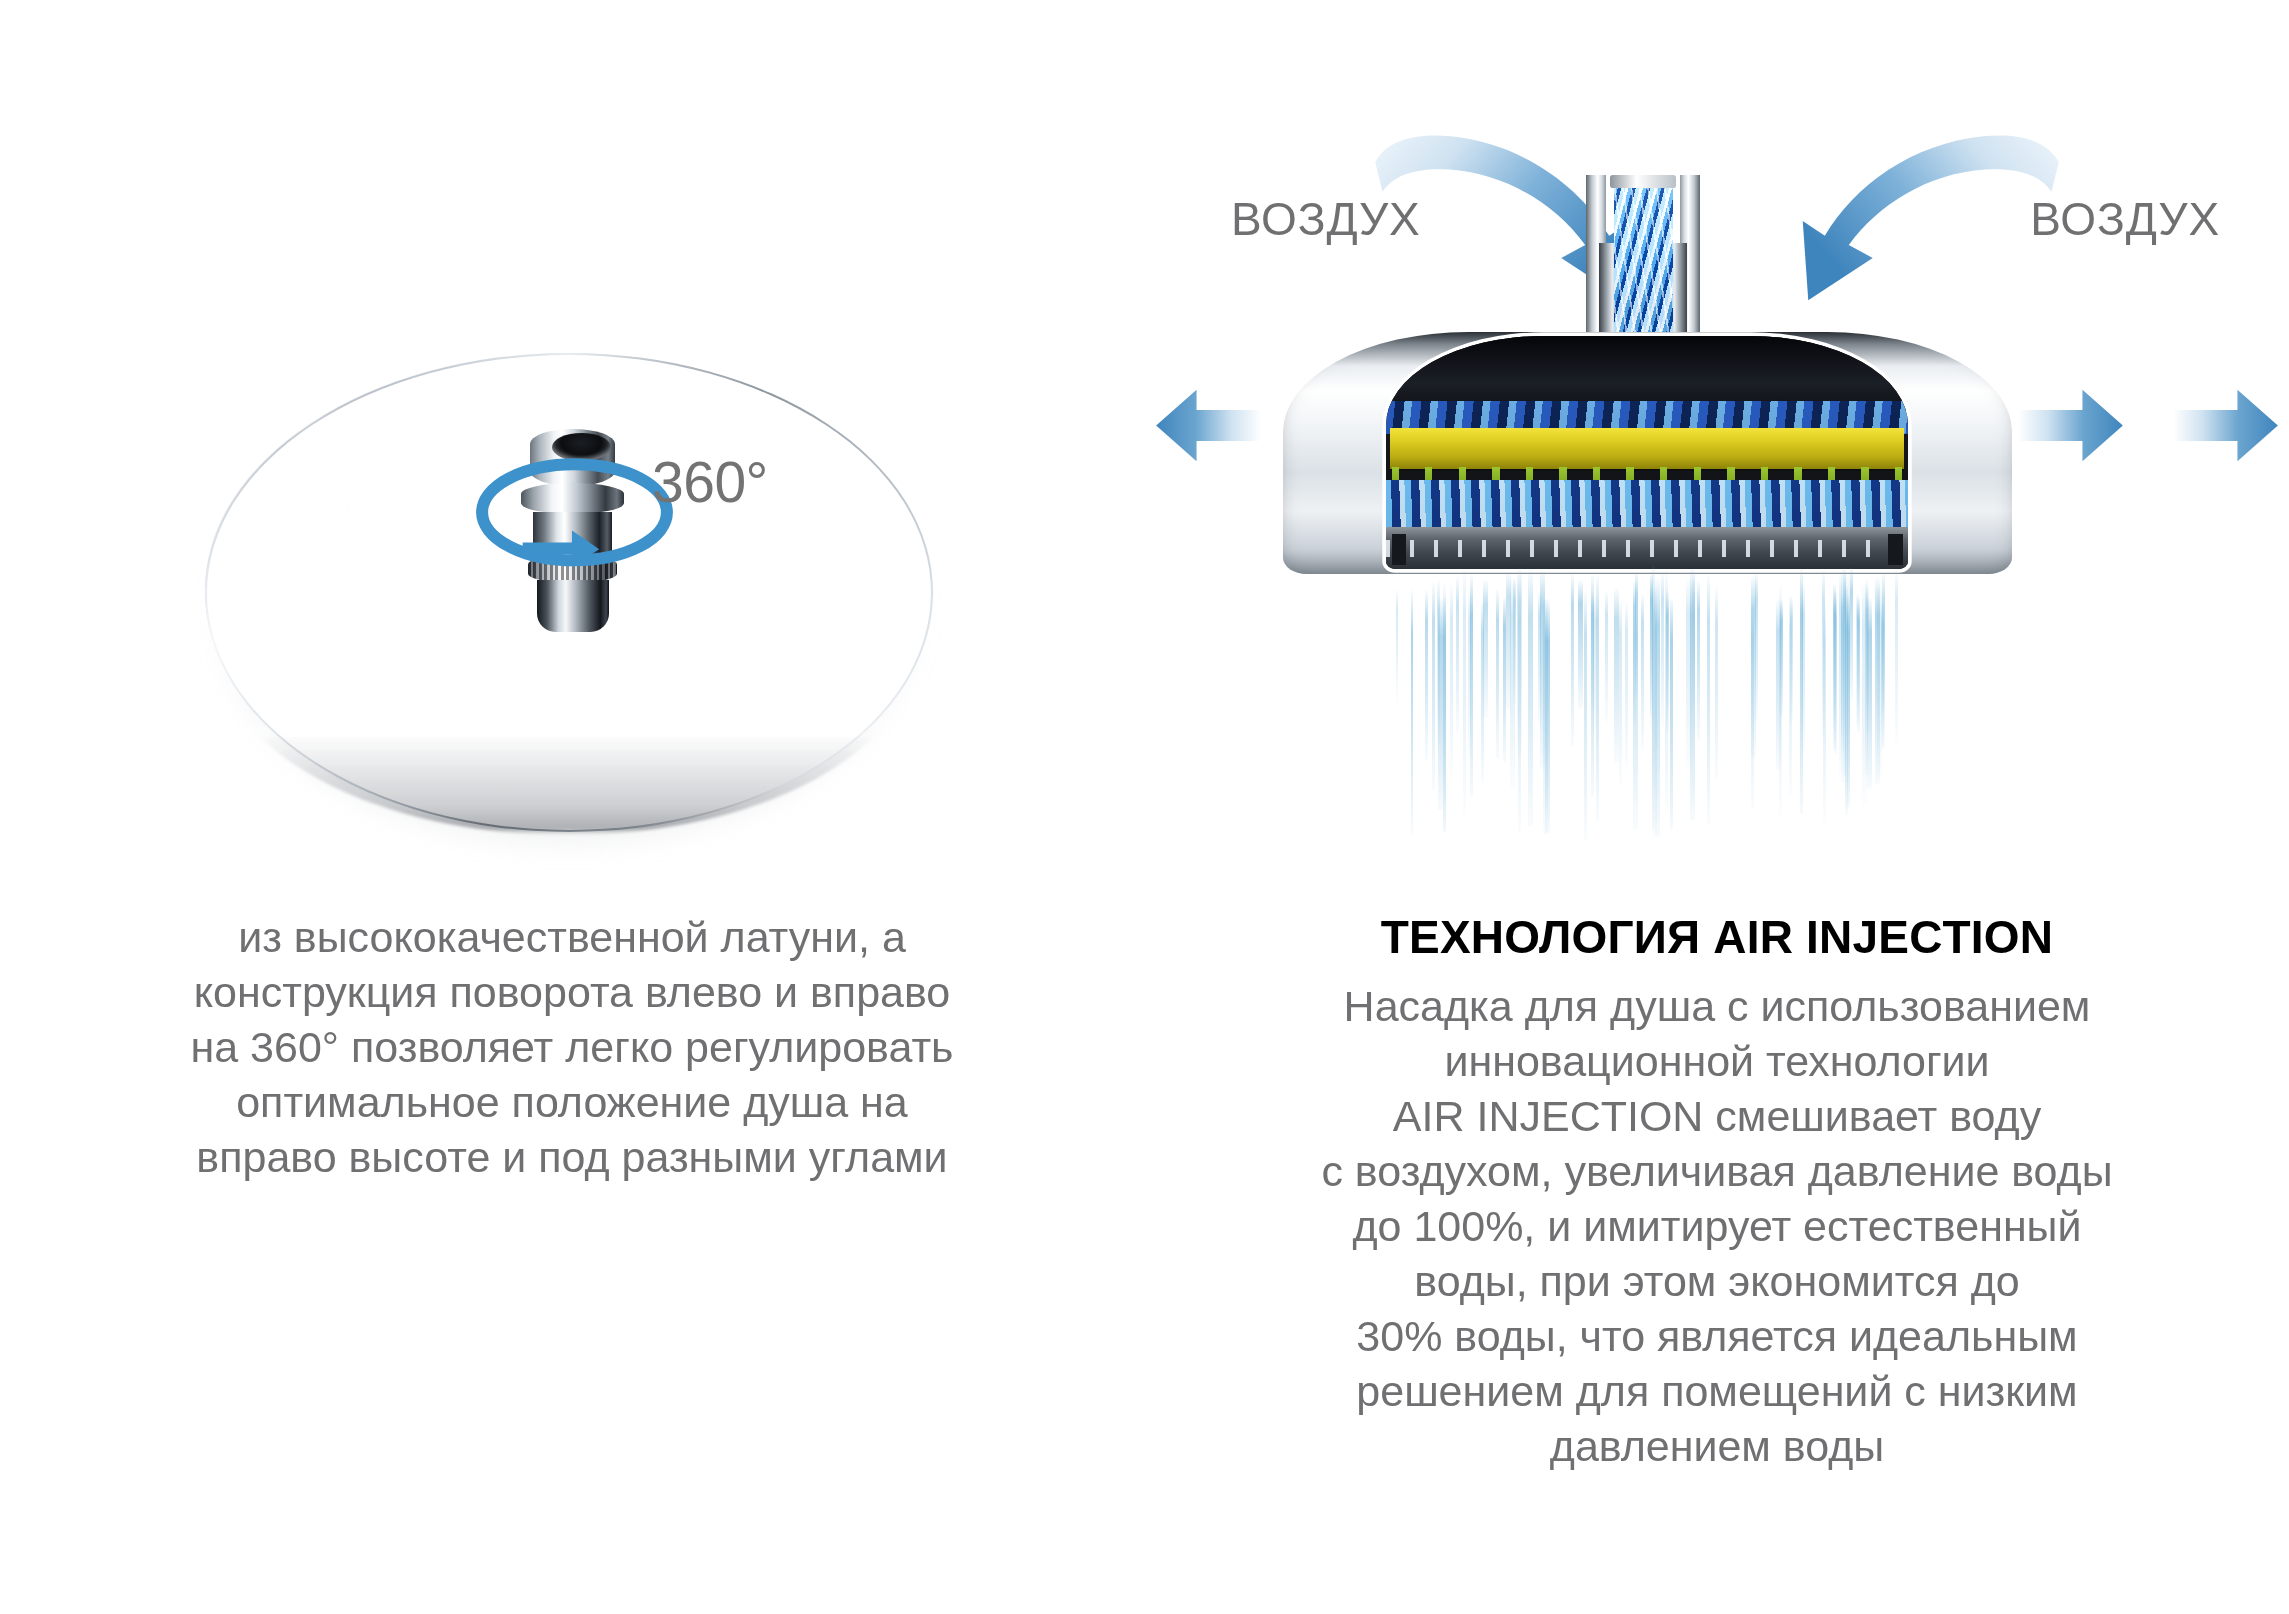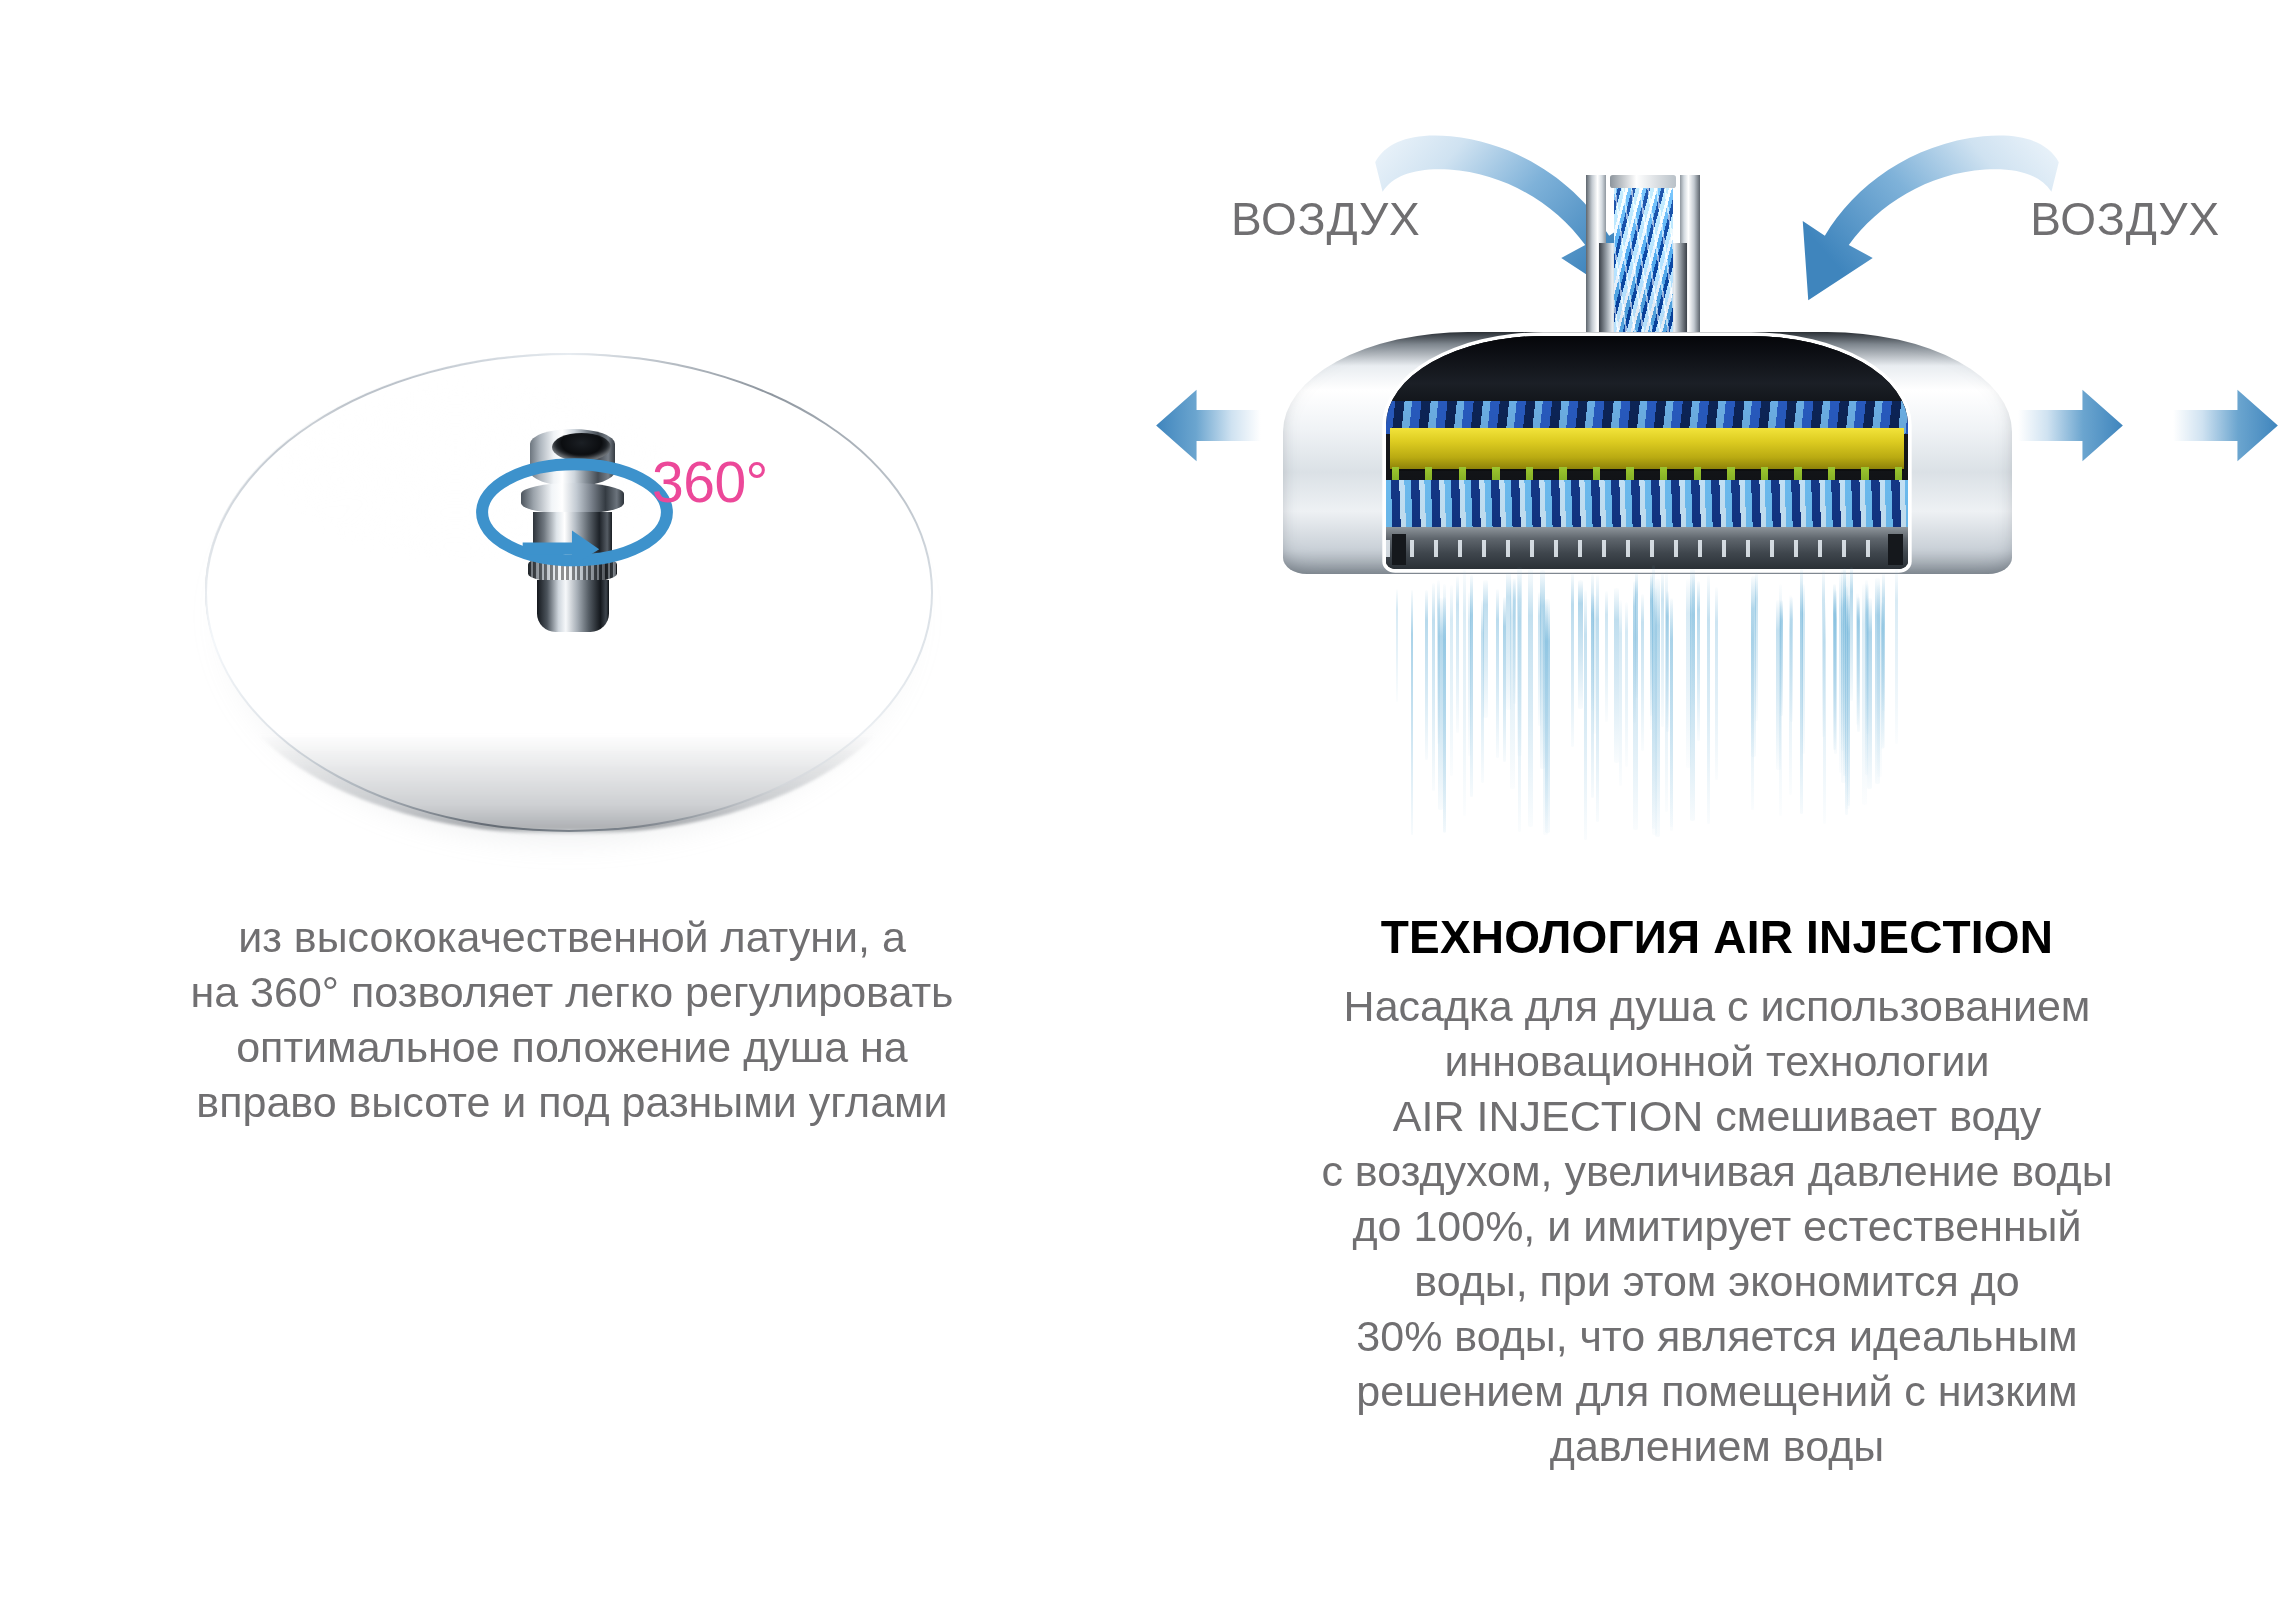--- a/index.html
+++ b/index.html
@@ -186,21 +186,21 @@
     width: 207px; height: 122px;
     pointer-events: none;
   }
   .rot-ring svg { display: block; overflow: visible; }
 
   .deg-label {
     position: absolute;
     left: 454px; top: 103px;
     font-size: 57px;
     font-weight: 400;
-    color: #ec4899;
+    color: #737373;
     letter-spacing: -0.5px;
     white-space: nowrap;
     font-family: "Liberation Sans", sans-serif;
   }
 
   
   .rfig { position: absolute; left: 0; top: 0; width: 1144px; height: 886px; }
 
   .air-label {
     position: absolute;
@@ -449,20 +449,21 @@
           </svg>
         </div>
 
         <div class="deg-label">360°</div>
       </div>
     </div>
 
     <div class="txt txt-left">
       <div class="para">
         <span class="ln">из высококачественной латуни, а</span>
+        <span class="ln">конструкция поворота влево и вправо</span>
         <span class="ln">на 360° позволяет легко регулировать</span>
         <span class="ln">оптимальное положение душа на</span>
         <span class="ln">вправо высоте и под разными углами</span>
       </div>
     </div>
   </div>
 
   <div class="col col-right">
 
     <div class="figure rfig">

